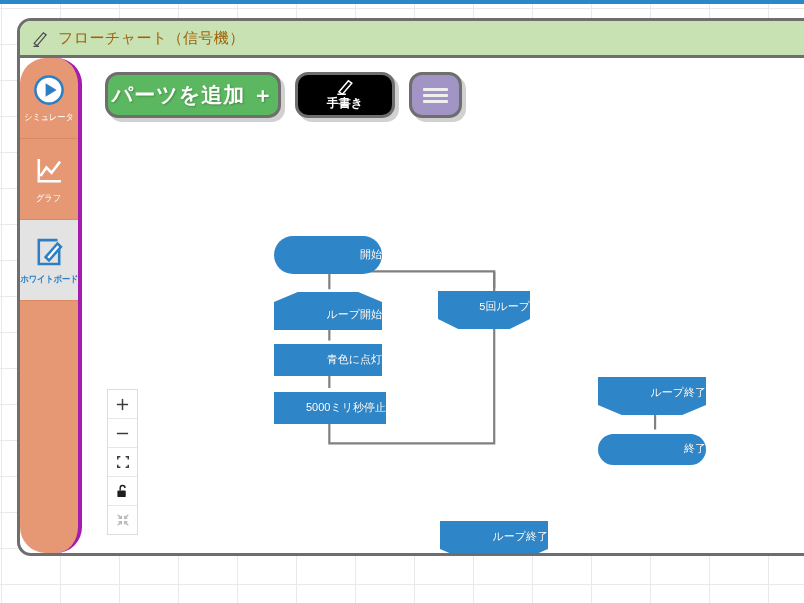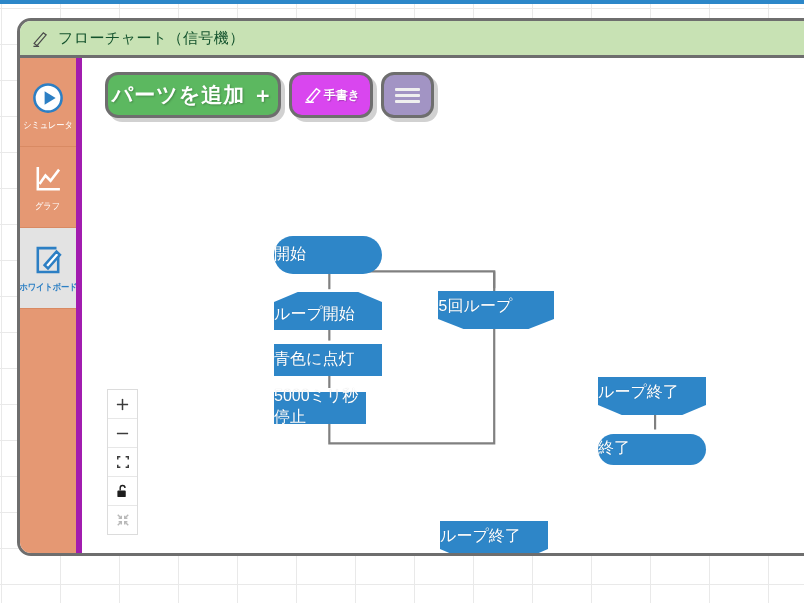--- a/index.html
+++ b/index.html
@@ -58,43 +58,44 @@
     align-items: center;
     padding-left: 12px;
   }
   #card-header .pencil {
     width: 17px; height: 17px;
     margin-right: 9px;
     flex: 0 0 auto;
   }
   #card-title {
     font-size: 15px;
-    color: #14532d;
+    color: #a16207;
     letter-spacing: .4px;
     white-space: nowrap;
   }
 
   
   #card-body {
     position: absolute;
     left: 0;
     top: 37px;
     right: 0;
     bottom: 0;
     display: flex;
   }
 
   
   #sidebar {
     width: 62px;
     flex: 0 0 62px;
     background: #e59873;
-    border-right: 6px solid #a21caf;
-    box-sizing: border-box;
-    padding-top: 8px;
+    border-right: 4px solid #a21caf;
+    box-sizing: border-box;
+    padding-top: 0;
+    border-radius: 26px;
   }
   .side-item {
     height: 81px;
     box-sizing: border-box;
     border-bottom: 1px solid #d98a63;
     display: flex;
     flex-direction: column;
     align-items: center;
     justify-content: center;
     cursor: pointer;
@@ -126,21 +127,21 @@
     overflow: hidden;
   }
 
   
   #toolbar {
     position: absolute;
     left: 23px;
     top: 14px;
     display: flex;
     align-items: center;
-    gap: 8px;
+    gap: 14px;
   }
   .tool-btn {
     border: 3px solid #6e6e6e;
     border-radius: 13px;
     box-sizing: border-box;
     display: flex;
     align-items: center;
     justify-content: center;
     box-shadow: 4px 4px 0 rgba(0,0,0,0.18);
     cursor: pointer;
@@ -150,24 +151,24 @@
     width: 176px;
     height: 46px;
     background: #5cb860;
     color: #ffffff;
     font-size: 21px;
     font-weight: bold;
     letter-spacing: 1px;
     text-shadow: 1px 1px 2px rgba(0,0,0,.25);
   }
   #handwrite-btn {
-    width: 84px;
+    width: 100px;
     height: 46px;
-    background: #d946ef;
-    flex-direction: row;
+    background: #000000;
+    flex-direction: column;
     color: #ffffff;
   }
   #handwrite-btn .hw-icon { width: 22px; height: 17px; margin-bottom: -1px; }
   #handwrite-btn .hw-label {
     font-size: 12px; font-weight: bold;
     text-shadow: 1px 1px 1px rgba(0,0,0,.2);
   }
   #menu-btn {
     width: 53px;
     height: 46px;
@@ -184,24 +185,24 @@
   
   #flow {
     position: absolute;
     left: 0; top: 0;
     width: 100%; height: 100%;
     pointer-events: none;
   }
   .node {
     position: absolute;
     color: #ffffff;
-    font-size: 16px;
-    display: flex;
-    align-items: center;
-    justify-content: flex-start;
+    font-size: 11px;
+    display: flex;
+    align-items: center;
+    justify-content: flex-end;
     background: #2e86c8;
     cursor: pointer;
     pointer-events: auto;
     text-shadow: 0 0 1px rgba(0,0,0,.2);
     box-sizing: border-box;
   }
   .node.terminal { border-radius: 26px; }
   .node.loop-start {
     
     clip-path: polygon(0% 26%, 22% 0%, 78% 0%, 100% 26%, 100% 100%, 0% 100%);
@@ -332,25 +333,25 @@
         </div>
 
         <div class="node" style="left:192px; top:286px; width:108px; height:32px;">
           <span class="node-text">青色に点灯</span>
         </div>
 
         <div class="node loop-start" style="left:192px; top:234px; width:108px; height:38px;">
           <span class="node-text">ループ開始</span>
         </div>
 
-        <div class="node" style="left:192px; top:334px; width:92px; height:32px;">
+        <div class="node" style="left:192px; top:334px; width:112px; height:32px;">
           <span class="node-text">5000ミリ秒停止</span>
         </div>
 
-        <div class="node loop-end" style="left:356px; top:233px; width:116px; height:38px;font-family:Liberation Mono, monospace;">
+        <div class="node loop-end" style="left:356px; top:233px; width:92px; height:38px;font-family:Liberation Mono, monospace;">
           <span class="node-text">5回ループ</span>
         </div>
 
         <div class="node loop-end" style="left:516px; top:319px; width:108px; height:38px;">
           <span class="node-text">ループ終了</span>
         </div>
 
         <div class="node terminal" style="left:516px; top:376px; width:108px; height:31px;">
           <span class="node-text">終了</span>
         </div>

